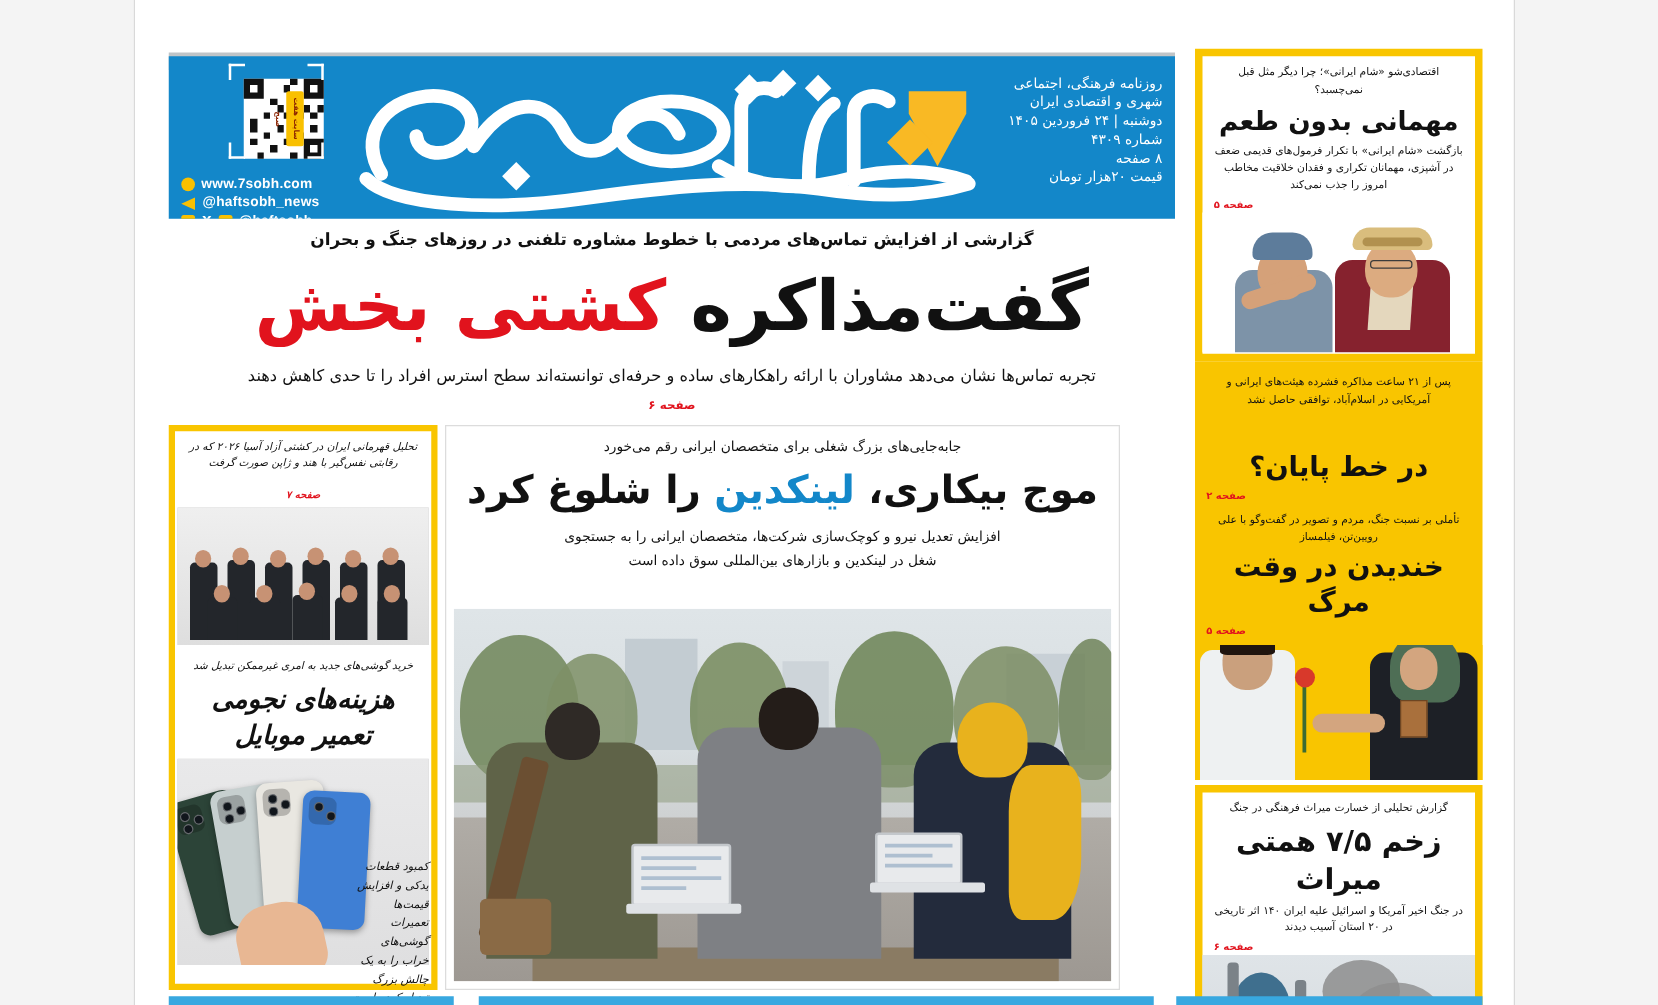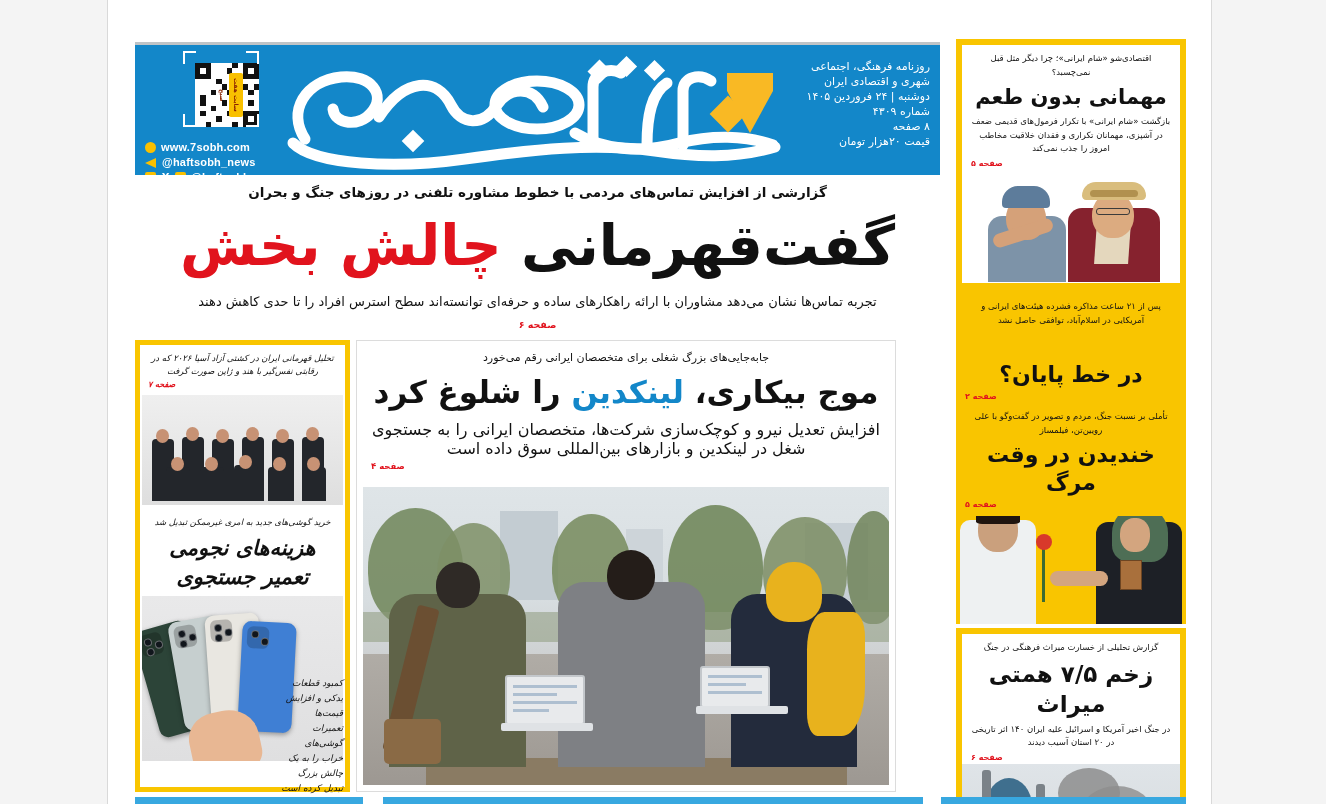--- a/index.html
+++ b/index.html
@@ -138,21 +138,21 @@
   .col-left{
     position:absolute; left:27px; top:340px; width:215px; height:452px;
     border:5px solid #f9c500; background:#fff;font-style:italic;
   }
   .lx { padding:7px 8px 6px; }
   .lx .kicker{ font-size:8.5px; line-height:13px; color:#111; text-align:center; }
   .lx .title{
     font-size:21px; font-weight:bold; color:#111; line-height:29px;
     text-align:center; margin-top:5px;
   }
-  .lx .pg{ font-size:8px; color:#e1131d; font-weight:bold; text-align:left; margin-top:2px;}
+  .lx .pg{ font-size:8px; color:#e1131d; font-weight:bold; text-align:center; margin-top:13px;}
   .photo { position:relative; overflow:hidden; background:#cfcfcf; }
 
   
   .ph-team { height:110px; margin:0 2px; }
   .ph-team .bg{
     position:absolute; inset:0;
     background: linear-gradient(#efefef 0%, #e6e6e6 55%, #dedede 100%);
   }
   .ph-team .person{
     position:absolute; bottom:4px; width:22px; background:#23262b; border-radius:4px 4px 0 0;
@@ -190,21 +190,21 @@
     position:absolute; left:248px; top:340px; width:540px; height:452px;
     border:1px solid #dcdcdc; background:#fff;
   }
   .cc-top{ padding:8px 14px 0; }
   .cc-top .kicker{ text-align:center; font-size:11px; color:#111; line-height:17px;}
   .cc-top .title{
     text-align:center; font-size:31px; font-weight:bold; color:#111;
     line-height:44px; margin-top:4px;
   }
   .cc-top .title .blue{ color:#1387c9; }
-  .cc-top .sub{ text-align:center; font-size:16px; color:#111; line-height:19px; margin-top:6px;}
+  .cc-top .sub{ text-align:center; font-size:11px; color:#111; line-height:19px; margin-top:6px;}
   .cc-top .pg{ text-align:left; font-size:8.5px; color:#e1131d; font-weight:bold; margin-top:3px;}
   .cc-photo{
     position:absolute; left:6px; right:6px; top:146px; bottom:6px; overflow:hidden;
   }
   .park-sky{ position:absolute; inset:0; background:linear-gradient(#dfe5e8 0%, #d7dde0 38%, #cfd2d3 55%, #b9b7b3 100%); }
   .bld{ position:absolute; background:#c6ced4; }
   .tree{ position:absolute; border-radius:50% 50% 45% 45%; background:#7f8f6a; opacity:.85;}
   .ground{ position:absolute; left:0; right:0; bottom:0; height:44%; background:linear-gradient(#b0aca6,#9d9892); }
   .bench{ position:absolute; left:12%; right:8%; bottom:0; height:9%; background:#8a7b63;}
   .sitter{ position:absolute; bottom:6%; border-radius:26px 26px 0 0; }
@@ -373,22 +373,22 @@
         <div style="text-align:center">دوشنبه | ۲۴ فروردین ۱۴۰۵</div>
         <div style="text-align:right">شماره ۴۳۰۹</div>
         <div style="text-align:right">۸ صفحه</div>
         <div style="text-align:right">قیمت ۲۰هزار تومان</div>
       </div>
     </div>
 
     <div class="lead">
       <div class="kicker">گزارشی از افزایش تماس‌های مردمی با خطوط مشاوره تلفنی در روزهای جنگ و بحران</div>
       <div class="headline">
-        <span>گفت‌قهرمانی</span>
-        <span class="red">چالش بخش</span>
+        <span>گفت‌مذاکره</span>
+        <span class="red">کشتی بخش</span>
       </div>
       <div class="sub">تجربه تماس‌ها نشان می‌دهد مشاوران با ارائه راهکارهای ساده و حرفه‌ای توانسته‌اند سطح استرس افراد را تا حدی کاهش دهند</div>
       <div class="pg">صفحه ۶</div>
     </div>
 
     <div class="col-left">
 
       <div>
         <div class="lx">
           <div class="kicker">تحلیل قهرمانی ایران در کشتی آزاد آسیا ۲۰۲۶ که در رقابتی نفس‌گیر با هند و ژاپن صورت گرفت</div>
@@ -419,21 +419,21 @@
           <div class="person" style="left:160px; height:34px; width:24px;"></div>
             <div class="head" style="left:165px; bottom:34px;"></div>
         </div>
       </div>
 
       <div style="margin-top:4px;">
         <div class="lx" style="padding-bottom:0;">
           <div class="kicker">خرید گوشی‌های جدید به امری غیرممکن تبدیل شد</div>
           <div class="title">
             <span>هزینه‌های نجومی</span><br>
-            <span>تعمیر جستجوی</span>
+            <span>تعمیر موبایل</span>
           </div>
         </div>
         <div style="position:relative;">
           <div class="photo ph-phones">
             <div class="bg"></div>
             <div class="phone" style="left:4px; top:28px; background:#2c4438; transform:rotate(-16deg);">
               <div class="cam"></div>
                 <div class="lens" style="left:9px;top:9px;"></div>
               <div class="lens" style="left:9px;top:19px;"></div>
                 <div class="lens" style="left:19px;top:14px;"></div>
@@ -470,21 +470,20 @@
         <div class="kicker">جابه‌جایی‌های بزرگ شغلی برای متخصصان ایرانی رقم می‌خورد</div>
         <div class="title">
           <span>موج بیکاری،</span>
           <span class="blue">لینکدین</span>
           <span>را شلوغ کرد</span>
         </div>
         <div class="sub">
           <span>افزایش تعدیل نیرو و کوچک‌سازی شرکت‌ها، متخصصان ایرانی را به جستجوی</span><br>
           <span>شغل در لینکدین و بازارهای بین‌المللی سوق داده است</span>
         </div>
-        <div class="pg">صفحه ۴</div>
       </div>
 
       <div class="cc-photo">
         <div class="park-sky"></div>
         <div class="bld" style="left:26%; top:8%; width:11%; height:30%; background:#c3ccd2;"></div>
         <div class="bld" style="left:50%; top:14%; width:7%; height:24%; background:#cdd4d9;"></div>
         <div class="bld" style="left:84%; top:12%; width:12%; height:26%; background:#c8d0d6;"></div>
         <div class="tree" style="left:1%;  top:7%;  width:18%; height:40%; background:#6f8558;"></div>
         <div class="tree" style="left:14%; top:12%; width:14%; height:34%; background:#7e8f66;"></div>
         <div class="tree" style="left:36%; top:9%;  width:15%; height:36%; background:#75895c;"></div>

